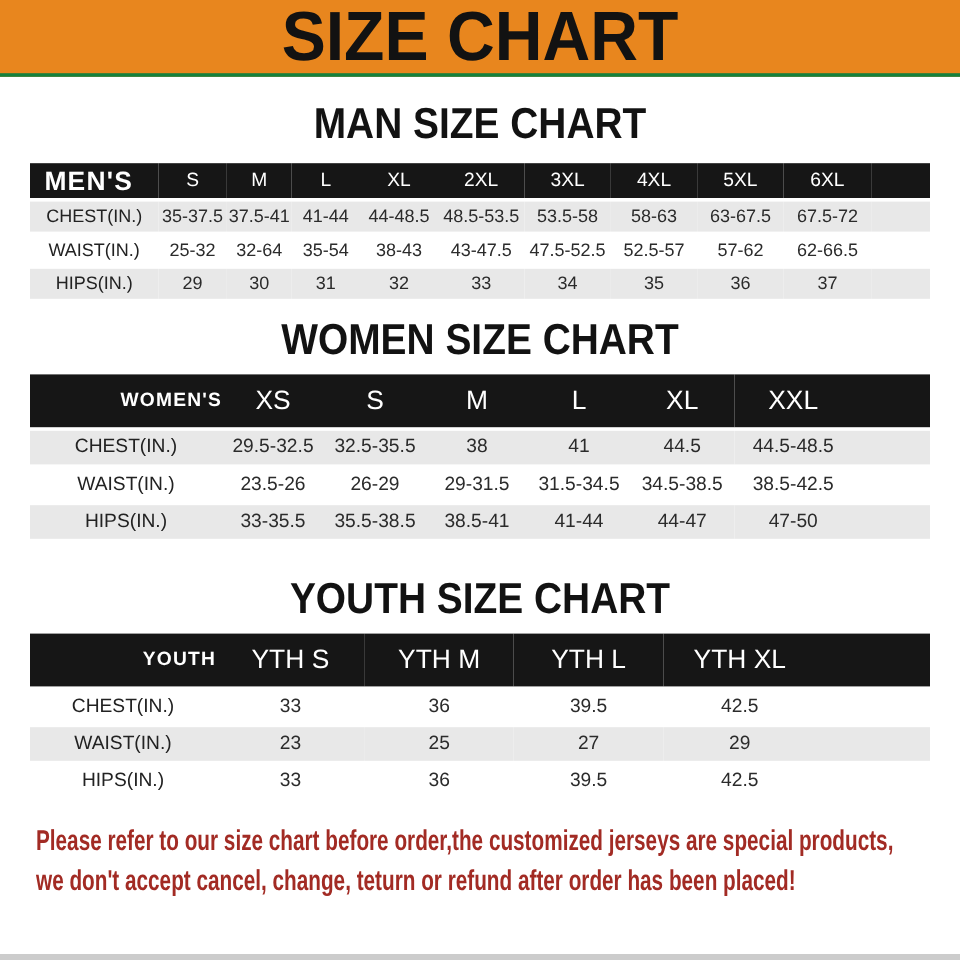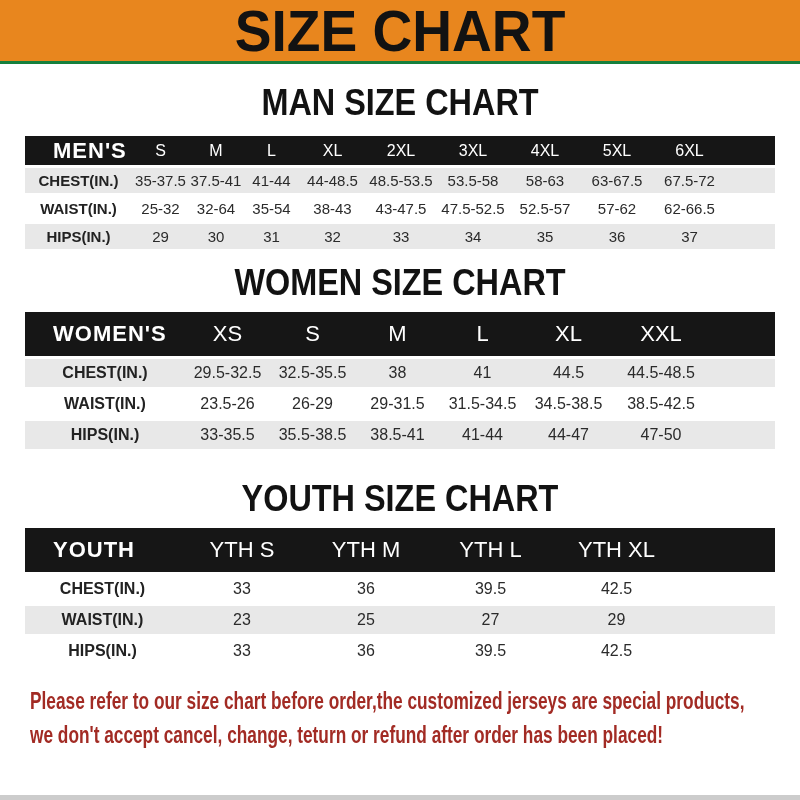--- a/index.html
+++ b/index.html
@@ -44,33 +44,33 @@
   .holder-youth{margin-top:7px;}
   table.size-table{
     width:750px;table-layout:fixed;
     border-collapse:separate;border-spacing:0 3px;
   }
   table.size-table th{
     background:var(--bar-black);color:#ffffff;font-weight:400;
     text-align:center;padding:0;overflow:hidden;white-space:nowrap;
   }
   table.size-table th.row-label-header{
-    text-align:left;padding-left:28px;
+    text-align:left;padding-left:12px;
     font-weight:700;font-size:22px;letter-spacing:1px;
   }
   table.thin th{height:29px;font-size:16px;}
   table.tall th{height:44px;font-size:22px;}
-  table.tall th.row-label-header{font-size:22px;}
+  table.tall th.row-label-header{font-size:16px;text-align:right;}
   table.size-table td{
     text-align:center;color:#2b2b2b;padding:0;
     overflow:hidden;white-space:nowrap;background:#ffffff;
   }
   table.thin td{height:25px;font-size:15px;}
   table.tall td{height:28px;font-size:16px;}
-  table.size-table td.row-label{color:#222222;font-weight:bold;}
+  table.size-table td.row-label{color:#222222;}
   table.size-table tr.shade td{background:var(--row-gray);}
   
   .footer-note{margin:16px 0 0 30px;color:var(--note-red);}
   .footer-line{
     font-size:24px;font-weight:700;line-height:34px;white-space:nowrap;
     transform:scaleX(0.72);transform-origin:left center;
   }
   
   .bottom-strip{
     position:absolute;left:0;bottom:0;width:800px;height:5px;

